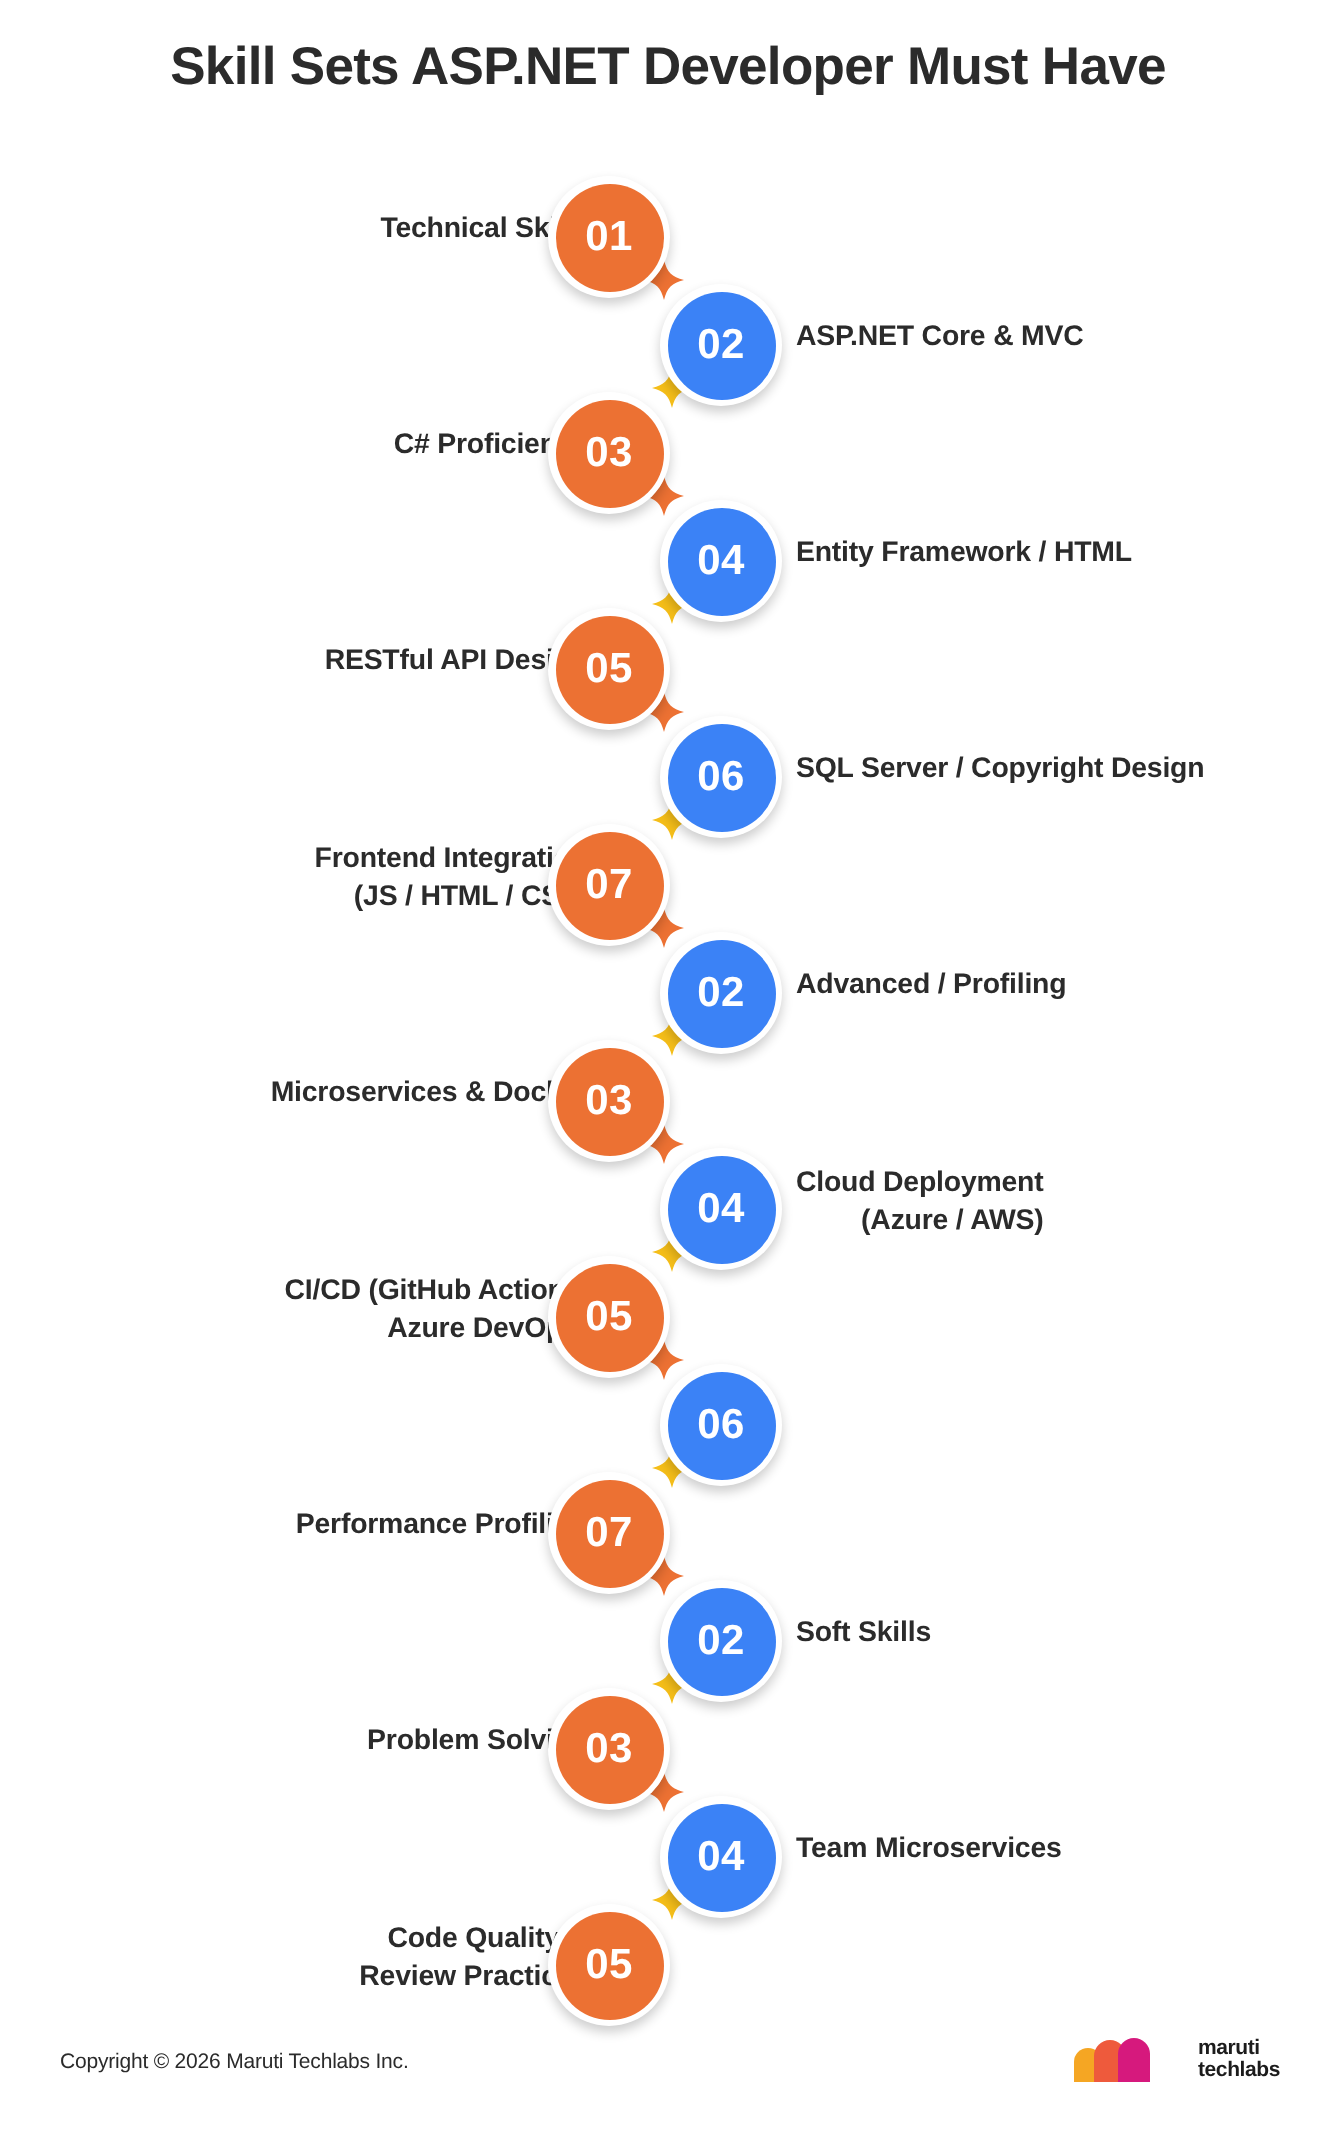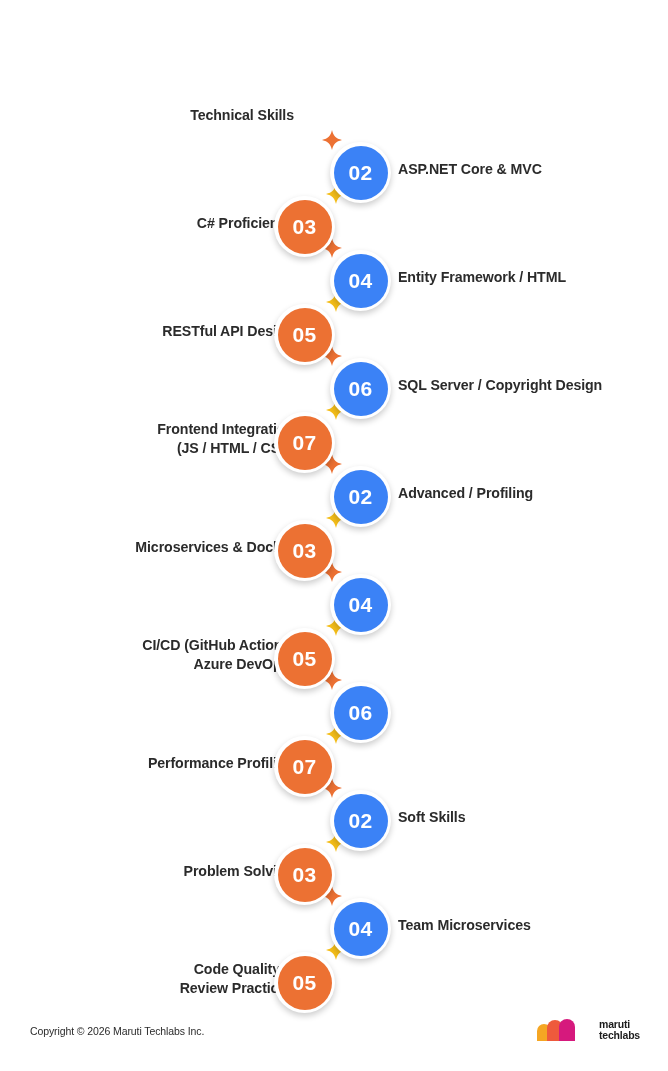--- a/index.html
+++ b/index.html
@@ -143,27 +143,31 @@
     color: #1c1c1c;
     letter-spacing: -0.2px;
     white-space: pre-line;
   }
 </style>
 </head>
 <body>
 
 <div class="page">
 
+  <h1 class="title">Skill Sets ASP.NET Developer Must Have</h1>
 
   <div class="timeline" id="timeline">
       <div class="row left">
         <div class="connector" style="left: 322px; top: 42px;">
           <svg viewBox="0 0 20 20">
             <path d="M10 0 C11.6 6.2 13.8 8.4 20 10 C13.8 11.6 11.6 13.8 10 20 C8.4 13.8 6.2 11.6 0 10 C6.2 8.4 8.4 6.2 10 0 Z" fill="#ec7133"></path>
           </svg>
+        </div>
+        <div class="node">
+          <div class="disc orange">01</div>
         </div>
         <div class="label">Technical Skills</div>
       </div>
       <div class="row right">
         <div class="connector" style="left: 326px; top: 42px;">
           <svg viewBox="0 0 20 20">
             <path d="M10 0 C11.6 6.2 13.8 8.4 20 10 C13.8 11.6 11.6 13.8 10 20 C8.4 13.8 6.2 11.6 0 10 C6.2 8.4 8.4 6.2 10 0 Z" fill="#f5be19"></path>
           </svg>
         </div>
         <div class="node">
@@ -251,20 +255,22 @@
       </div>
       <div class="row right">
         <div class="connector" style="left: 326px; top: 42px;">
           <svg viewBox="0 0 20 20">
             <path d="M10 0 C11.6 6.2 13.8 8.4 20 10 C13.8 11.6 11.6 13.8 10 20 C8.4 13.8 6.2 11.6 0 10 C6.2 8.4 8.4 6.2 10 0 Z" fill="#f5be19"></path>
           </svg>
         </div>
         <div class="node">
           <div class="disc yellow">04</div>
         </div>
+        <div class="label">Cloud Deployment
+(Azure / AWS)</div>
       </div>
       <div class="row left">
         <div class="connector" style="left: 322px; top: 42px;">
           <svg viewBox="0 0 20 20">
             <path d="M10 0 C11.6 6.2 13.8 8.4 20 10 C13.8 11.6 11.6 13.8 10 20 C8.4 13.8 6.2 11.6 0 10 C6.2 8.4 8.4 6.2 10 0 Z" fill="#ec7133"></path>
           </svg>
         </div>
         <div class="node">
           <div class="disc orange">05</div>
         </div>

